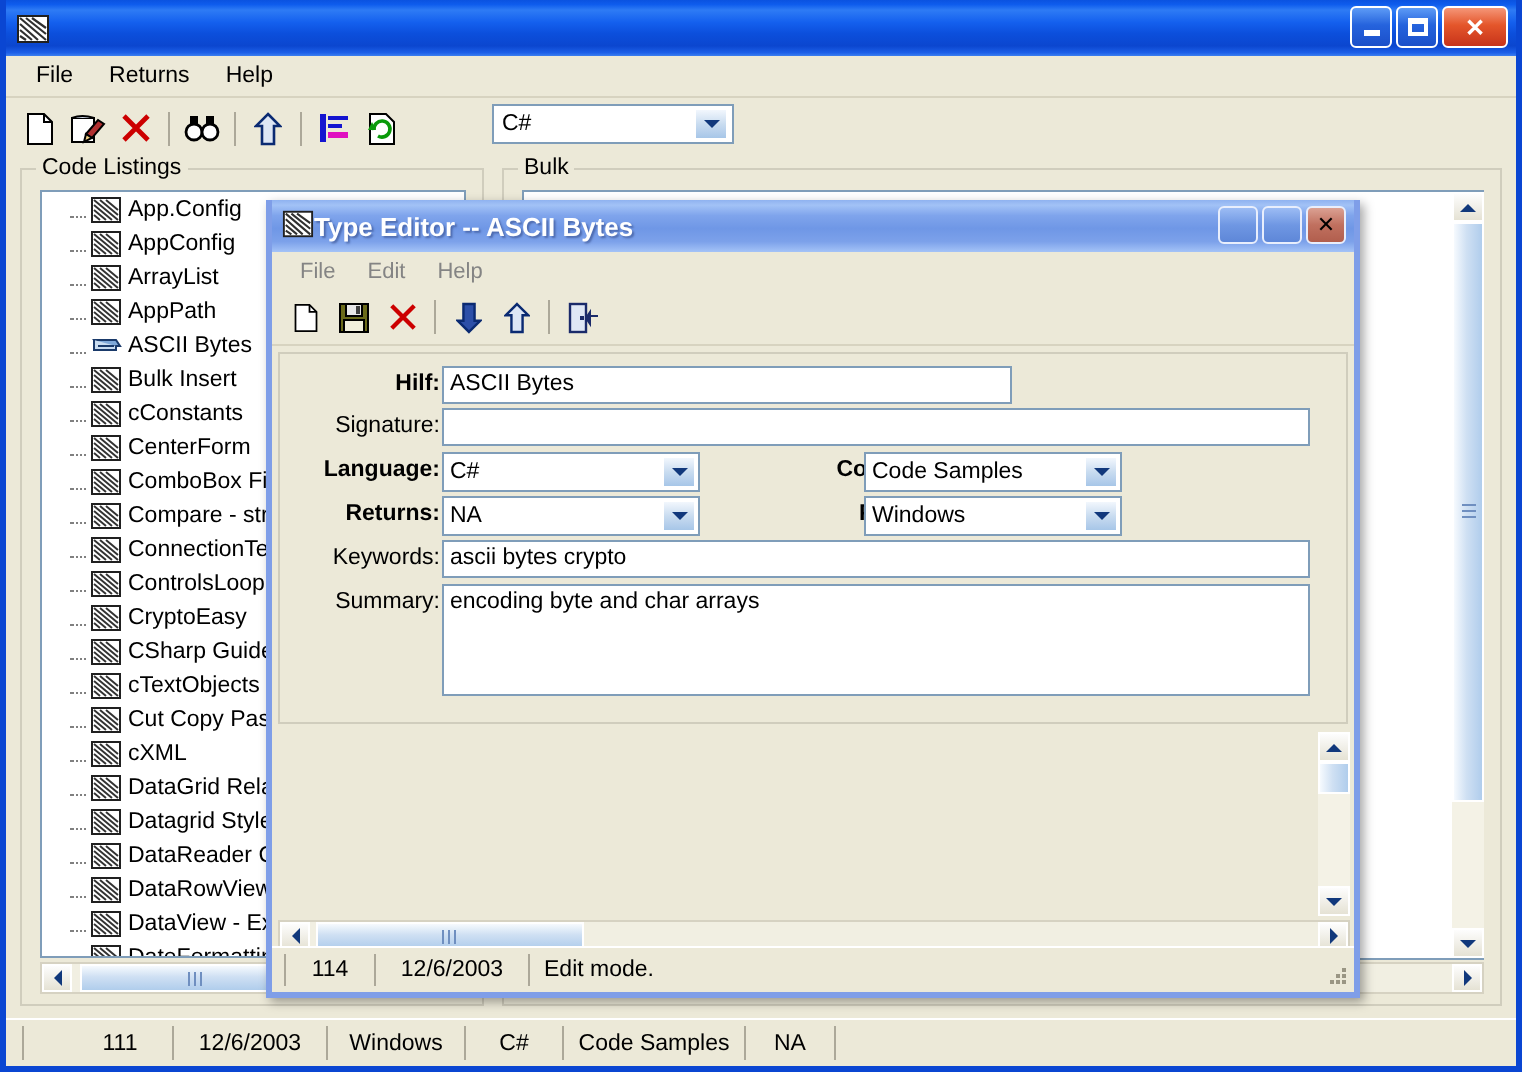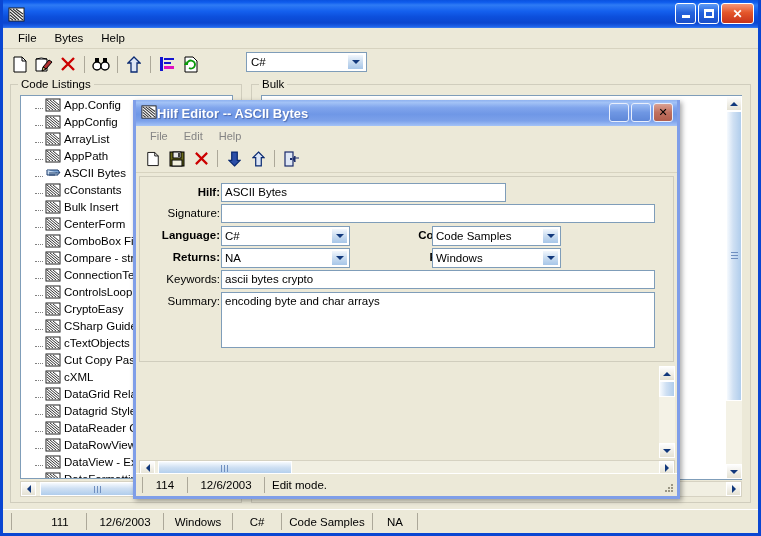--- a/index.html
+++ b/index.html
@@ -407,21 +407,21 @@
           <div class="maxbox"></div>
         </div>
       <div class="tb-btn close">
           <span class="glyph">✕</span>
         </div>
     </div>
   </div>
 
   <div class="menubar">
     <div class="mi">File</div>
-    <div class="mi">Bytes</div>
+    <div class="mi">Returns</div>
     <div class="mi">Help</div>
   </div>
 
   <div class="toolbar">
     <div class="tool">
       <svg width="16" height="17" viewBox="0 0 16 17">
           <path d="M2 1 h8 l4 4 v11 h-12 z" fill="#fff" stroke="#000"></path>
           <path d="M10 1 v4 h4" fill="none" stroke="#000"></path>
         </svg>
     </div>
@@ -521,29 +521,29 @@
               <path d="M4 7 h8 M4 9 h6" stroke="#1a3a6a"></path>
             </svg></span>
           <span class="tv-label">ASCII Bytes</span>
         </div>
         <div class="tv-item">
           <span class="tv-dot"></span>
           <span class="tv-ico"><svg width="16" height="14" viewBox="0 0 16 14">
               <rect x="1" y="1" width="14" height="12" fill="#ffffff" stroke="#202020"></rect>
               <path d="M2 2 L14 12 M5 2 L14 9.5 M8 2 L14 7 M2 4.5 L11 12 M2 7 L8 12 M2 9.5 L5 12" stroke="#333" stroke-width="1" fill="none"></path>
             </svg></span>
+          <span class="tv-label">Bulk Insert</span>
+        </div>
+        <div class="tv-item">
+          <span class="tv-dot"></span>
+          <span class="tv-ico"><svg width="16" height="14" viewBox="0 0 16 14">
+              <rect x="1" y="1" width="14" height="12" fill="#ffffff" stroke="#202020"></rect>
+              <path d="M2 2 L14 12 M5 2 L14 9.5 M8 2 L14 7 M2 4.5 L11 12 M2 7 L8 12 M2 9.5 L5 12" stroke="#333" stroke-width="1" fill="none"></path>
+            </svg></span>
           <span class="tv-label">cConstants</span>
-        </div>
-        <div class="tv-item">
-          <span class="tv-dot"></span>
-          <span class="tv-ico"><svg width="16" height="14" viewBox="0 0 16 14">
-              <rect x="1" y="1" width="14" height="12" fill="#ffffff" stroke="#202020"></rect>
-              <path d="M2 2 L14 12 M5 2 L14 9.5 M8 2 L14 7 M2 4.5 L11 12 M2 7 L8 12 M2 9.5 L5 12" stroke="#333" stroke-width="1" fill="none"></path>
-            </svg></span>
-          <span class="tv-label">Bulk Insert</span>
         </div>
         <div class="tv-item">
           <span class="tv-dot"></span>
           <span class="tv-ico"><svg width="16" height="14" viewBox="0 0 16 14">
               <rect x="1" y="1" width="14" height="12" fill="#ffffff" stroke="#202020"></rect>
               <path d="M2 2 L14 12 M5 2 L14 9.5 M8 2 L14 7 M2 4.5 L11 12 M2 7 L8 12 M2 9.5 L5 12" stroke="#333" stroke-width="1" fill="none"></path>
             </svg></span>
           <span class="tv-label">CenterForm</span>
         </div>
         <div class="tv-item">
@@ -712,21 +712,21 @@
 
 <div id="dialog">
 
   <div class="dlg-titlebar">
     <span class="tb-icon">
       <svg width="16" height="16" viewBox="0 0 17 17">
         <rect x="1" y="2" width="15" height="13" fill="#ffffff" stroke="#202020" stroke-width="1"></rect>
         <path d="M2 3 L15 14 M5 3 L15 11 M8 3 L15 8 M2 6 L11 14 M2 9 L8 14 M2 12 L5 14" stroke="#303030" stroke-width="1.1" fill="none"></path>
       </svg>
     </span>
-    <span class="tb-text">Hilf Editor -- ASCII Bytes</span>
+    <span class="tb-text">Type Editor -- ASCII Bytes</span>
     <div class="dlg-buttons">
       <div class="dlg-btn">
           <div class="minbar" style="margin-top:5px;"></div>
         </div>
       <div class="dlg-btn">
           <div class="maxbox"></div>
         </div>
       <div class="dlg-btn close">
           <span class="glyph">✕</span>
         </div>

